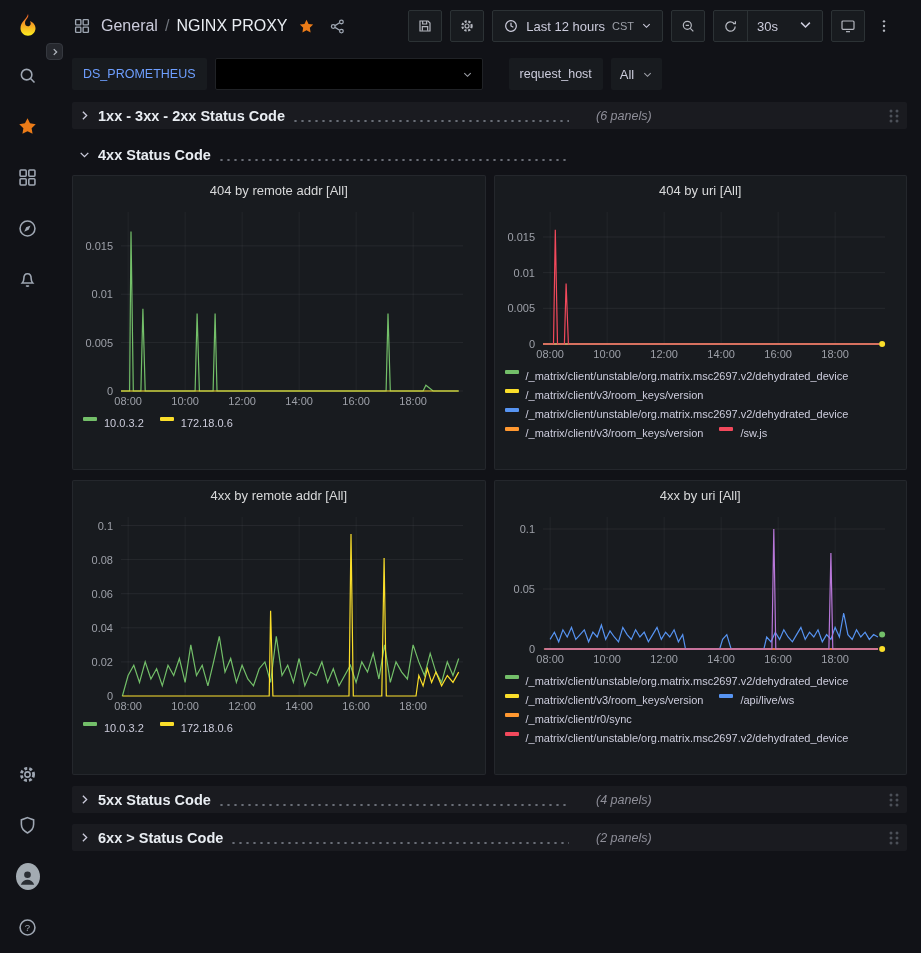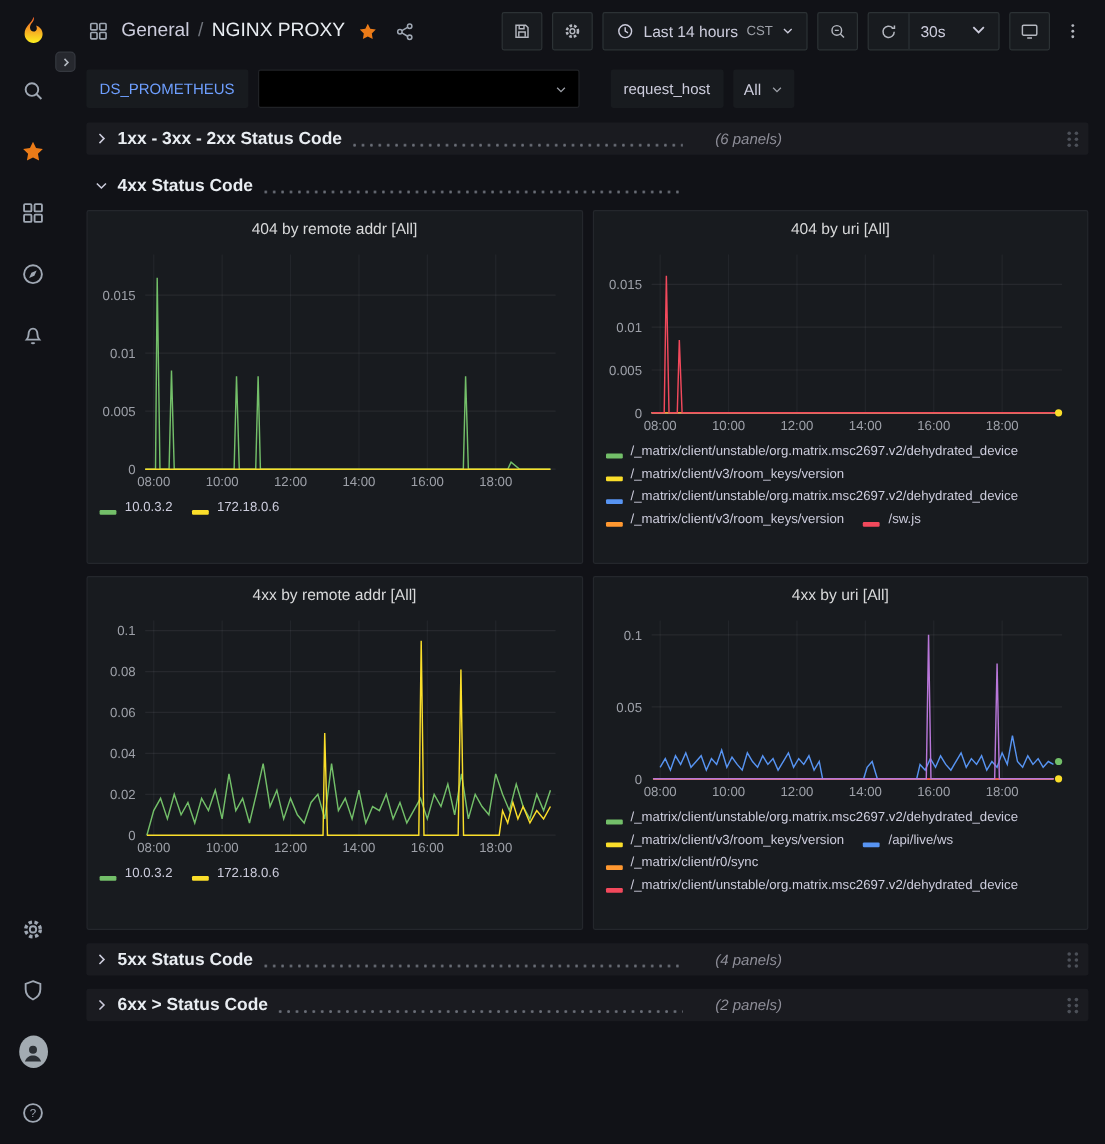--- a/index.html
+++ b/index.html
@@ -30,21 +30,21 @@
   .sidebar-expand {
     position:absolute; left:46px; top:43px; width:17px; height:17px; z-index:6;
     background:#26282e; border:1px solid #35383f; border-radius:4px;
     color:#b3b8c0; display:flex; align-items:center; justify-content:center; cursor:pointer;
   }
   .sidebar-expand svg { width:10px; height:10px; }
 
   
   .main { margin-left:55px; height:100%; display:flex; flex-direction:column; }
 
-  .topbar { height:52px; display:flex; align-items:center; padding:0 16px 0 18px; gap:10px; }
+  .topbar { height:52px; display:flex; align-items:center; padding:0 26px 0 18px; gap:10px; }
   .topbar .apps-icon { color:#9fa7b3; display:flex; }
   .topbar .apps-icon svg { width:18px; height:18px; }
   .breadcrumb { display:flex; align-items:center; gap:7px; font-size:16px; }
   .bc-section { color:#ccccdc; cursor:pointer; }
   .bc-sep { color:#70747c; }
   .bc-title { color:#e9edf2; font-weight:500; cursor:pointer; }
   .hdr-star { color:#eb7b18; display:flex; cursor:pointer; }
   .hdr-star svg { width:17px; height:17px; }
   .hdr-share { color:#9fa7b3; display:flex; cursor:pointer; margin-left:4px; }
   .hdr-share svg { width:17px; height:17px; }
@@ -118,21 +118,21 @@
     font-size:13px; font-weight:500; color:#d8d9da; cursor:pointer; flex:0 0 auto;
   }
   .chart { margin:0 6px; flex:0 0 auto; }
   .chart-tall { height:205px; }
   .chart-short { height:158px; }
   .legend {
     display:flex; flex-wrap:wrap; align-content:flex-start;
     row-gap:7px; column-gap:16px; padding:8px 6px 6px 10px;
     font-size:11px; color:#ccccdc; overflow:hidden; flex:1;
   }
-  .legend-item { display:inline-flex; align-items:flex-end; gap:7px; cursor:pointer; white-space:nowrap; }
+  .legend-item { display:inline-flex; align-items:flex-start; gap:7px; cursor:pointer; white-space:nowrap; }
   .legend-marker { width:14px; height:4px; border-radius:1px; display:inline-block; flex:0 0 auto; }
 
   .rows-bottom { margin-top:11px; }
 </style>
 </head>
 <body>
 
 <aside class="sidebar">
   <div class="side-top">
     <div class="side-item logo">
@@ -253,21 +253,21 @@
         <svg viewBox="0 0 24 24" fill="none" stroke="currentColor">
             <circle cx="12" cy="12" r="7" stroke-width="3.2" stroke-dasharray="3.3 2.4"></circle>
             <circle cx="12" cy="12" r="3" stroke-width="1.8"></circle>
           </svg>
       </button>
       <button class="icon-btn time-btn">
         <svg viewBox="0 0 24 24" fill="none" stroke="currentColor" stroke-width="1.8">
             <circle cx="12" cy="12" r="8"></circle>
             <path d="M12 7v5l3.5 2"></path>
           </svg>
-        <span>Last 14 hours</span>
+        <span>Last 12 hours</span>
         <span class="tz-badge">CST</span>
         <span class="chev-sm">
           <svg viewBox="0 0 24 24" fill="none" stroke="currentColor" stroke-width="2.4">
               <path d="M5 9l7 7 7-7"></path>
             </svg>
         </span>
       </button>
       <button class="icon-btn">
         <svg viewBox="0 0 24 24" fill="none" stroke="currentColor" stroke-width="1.8">
             <circle cx="11" cy="11" r="6"></circle>

